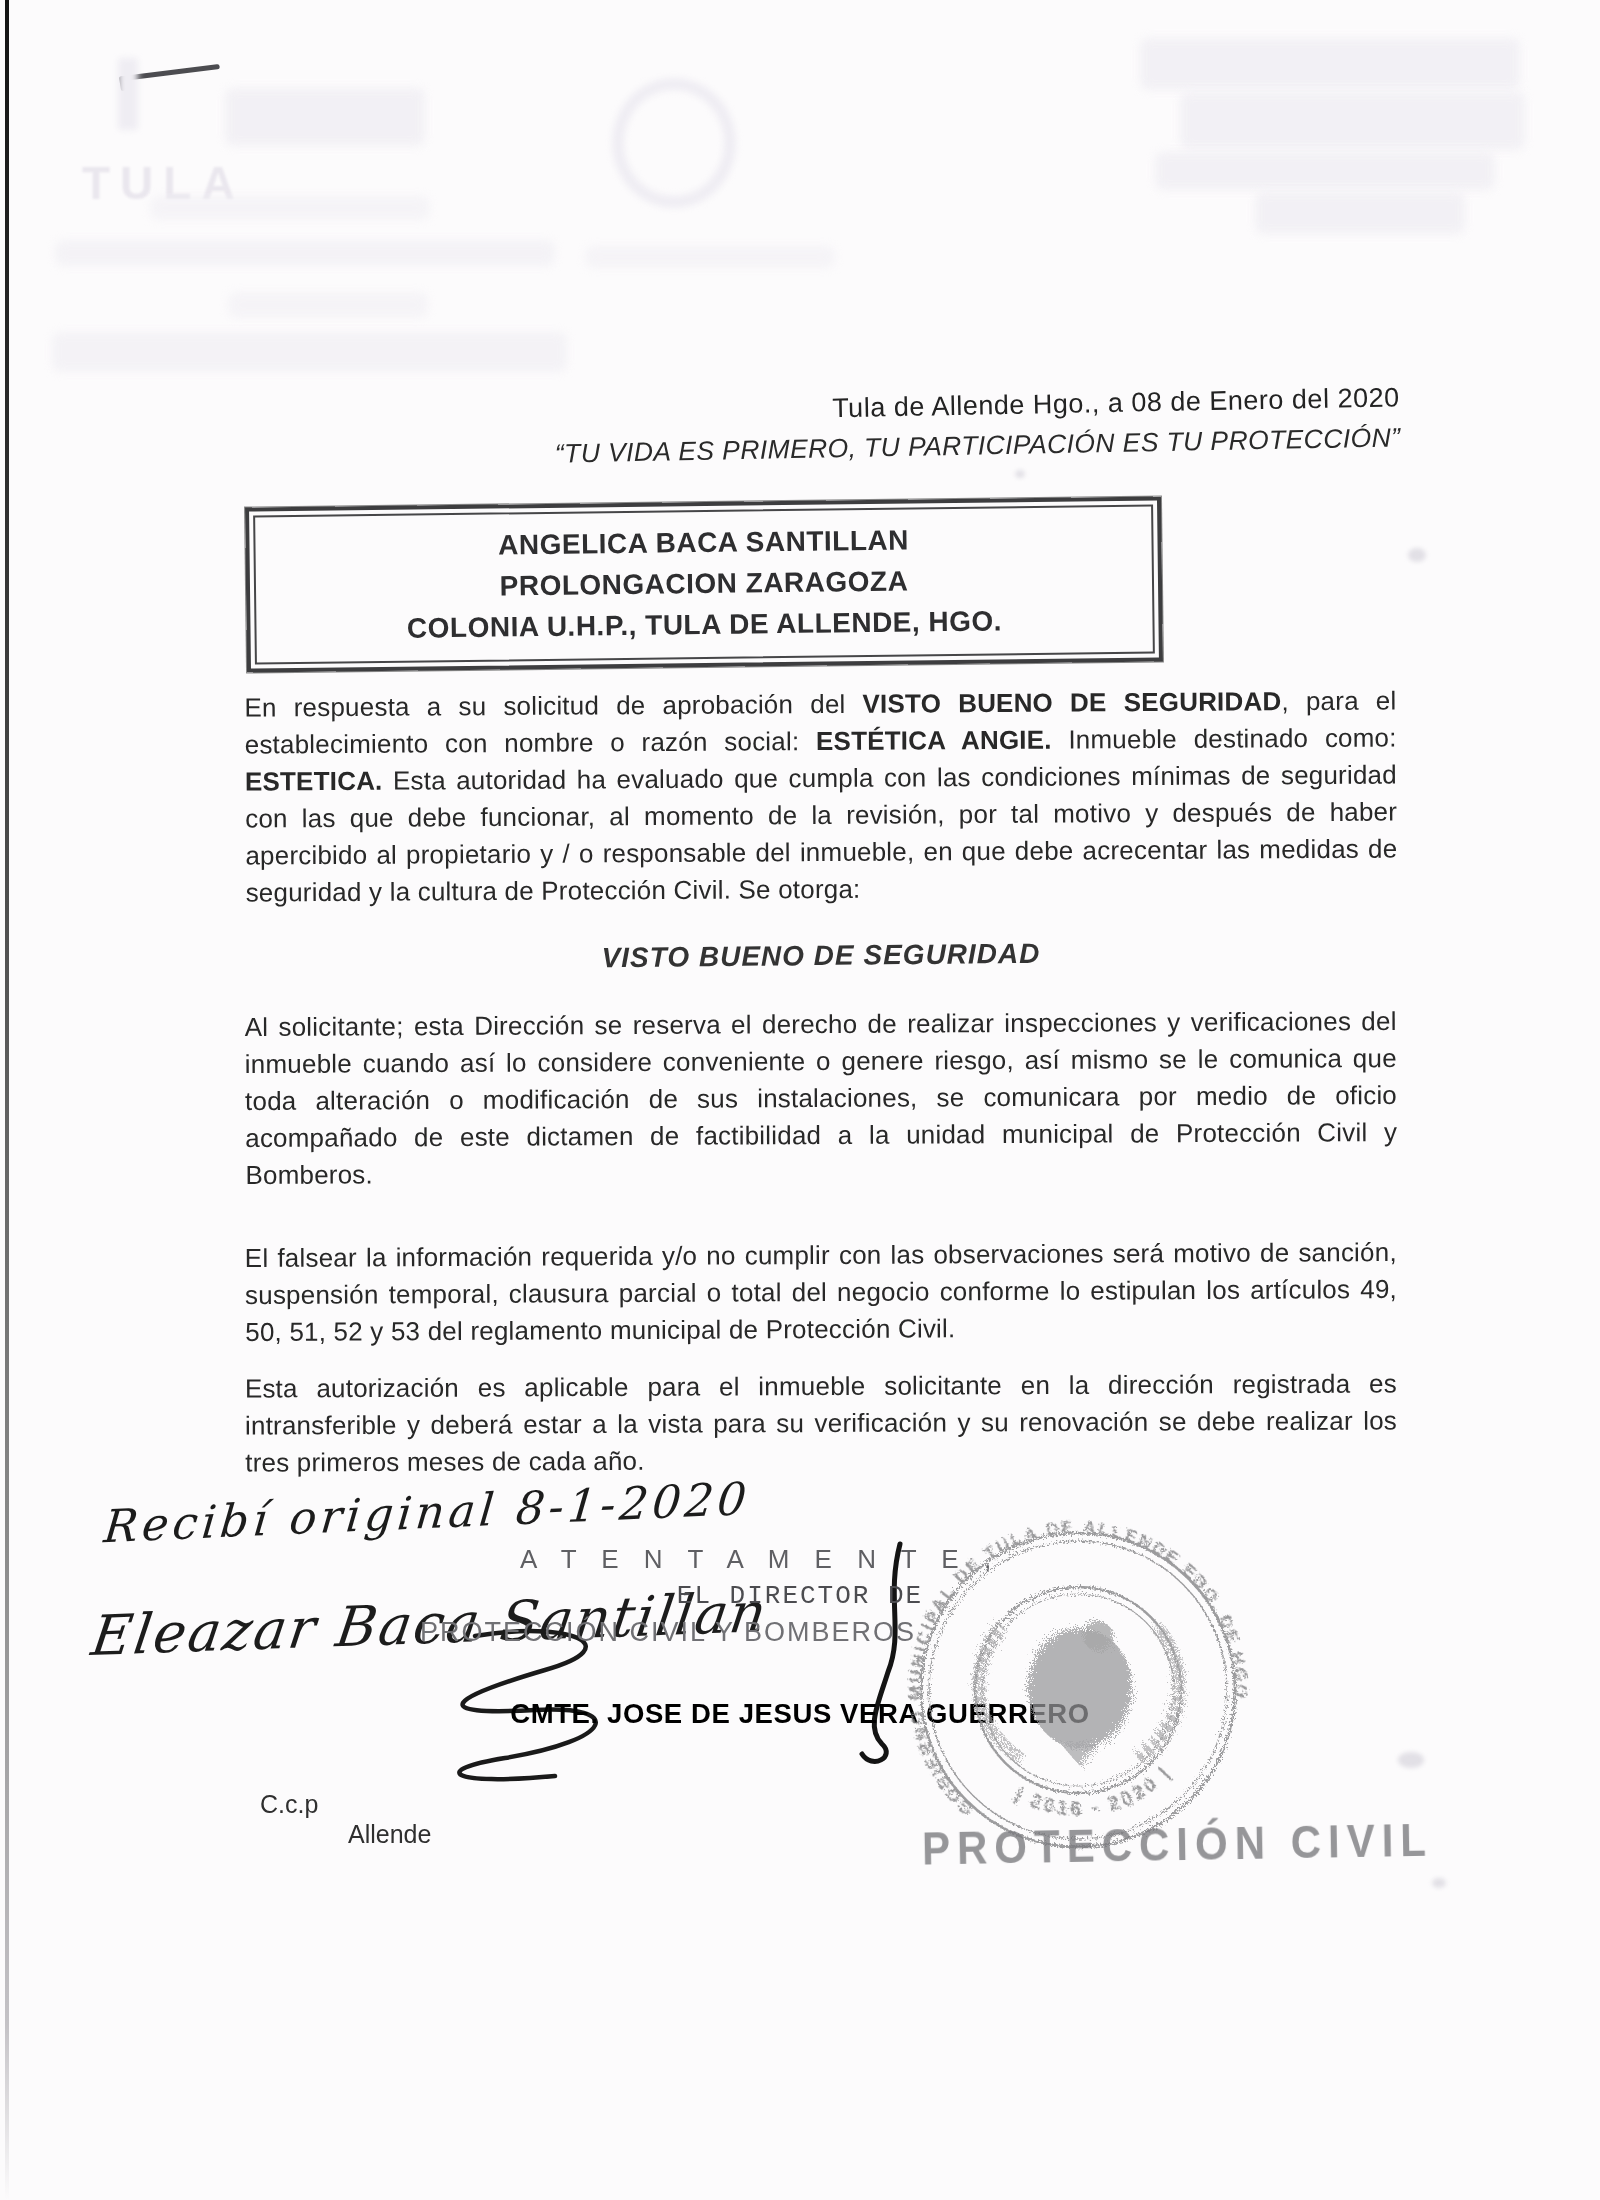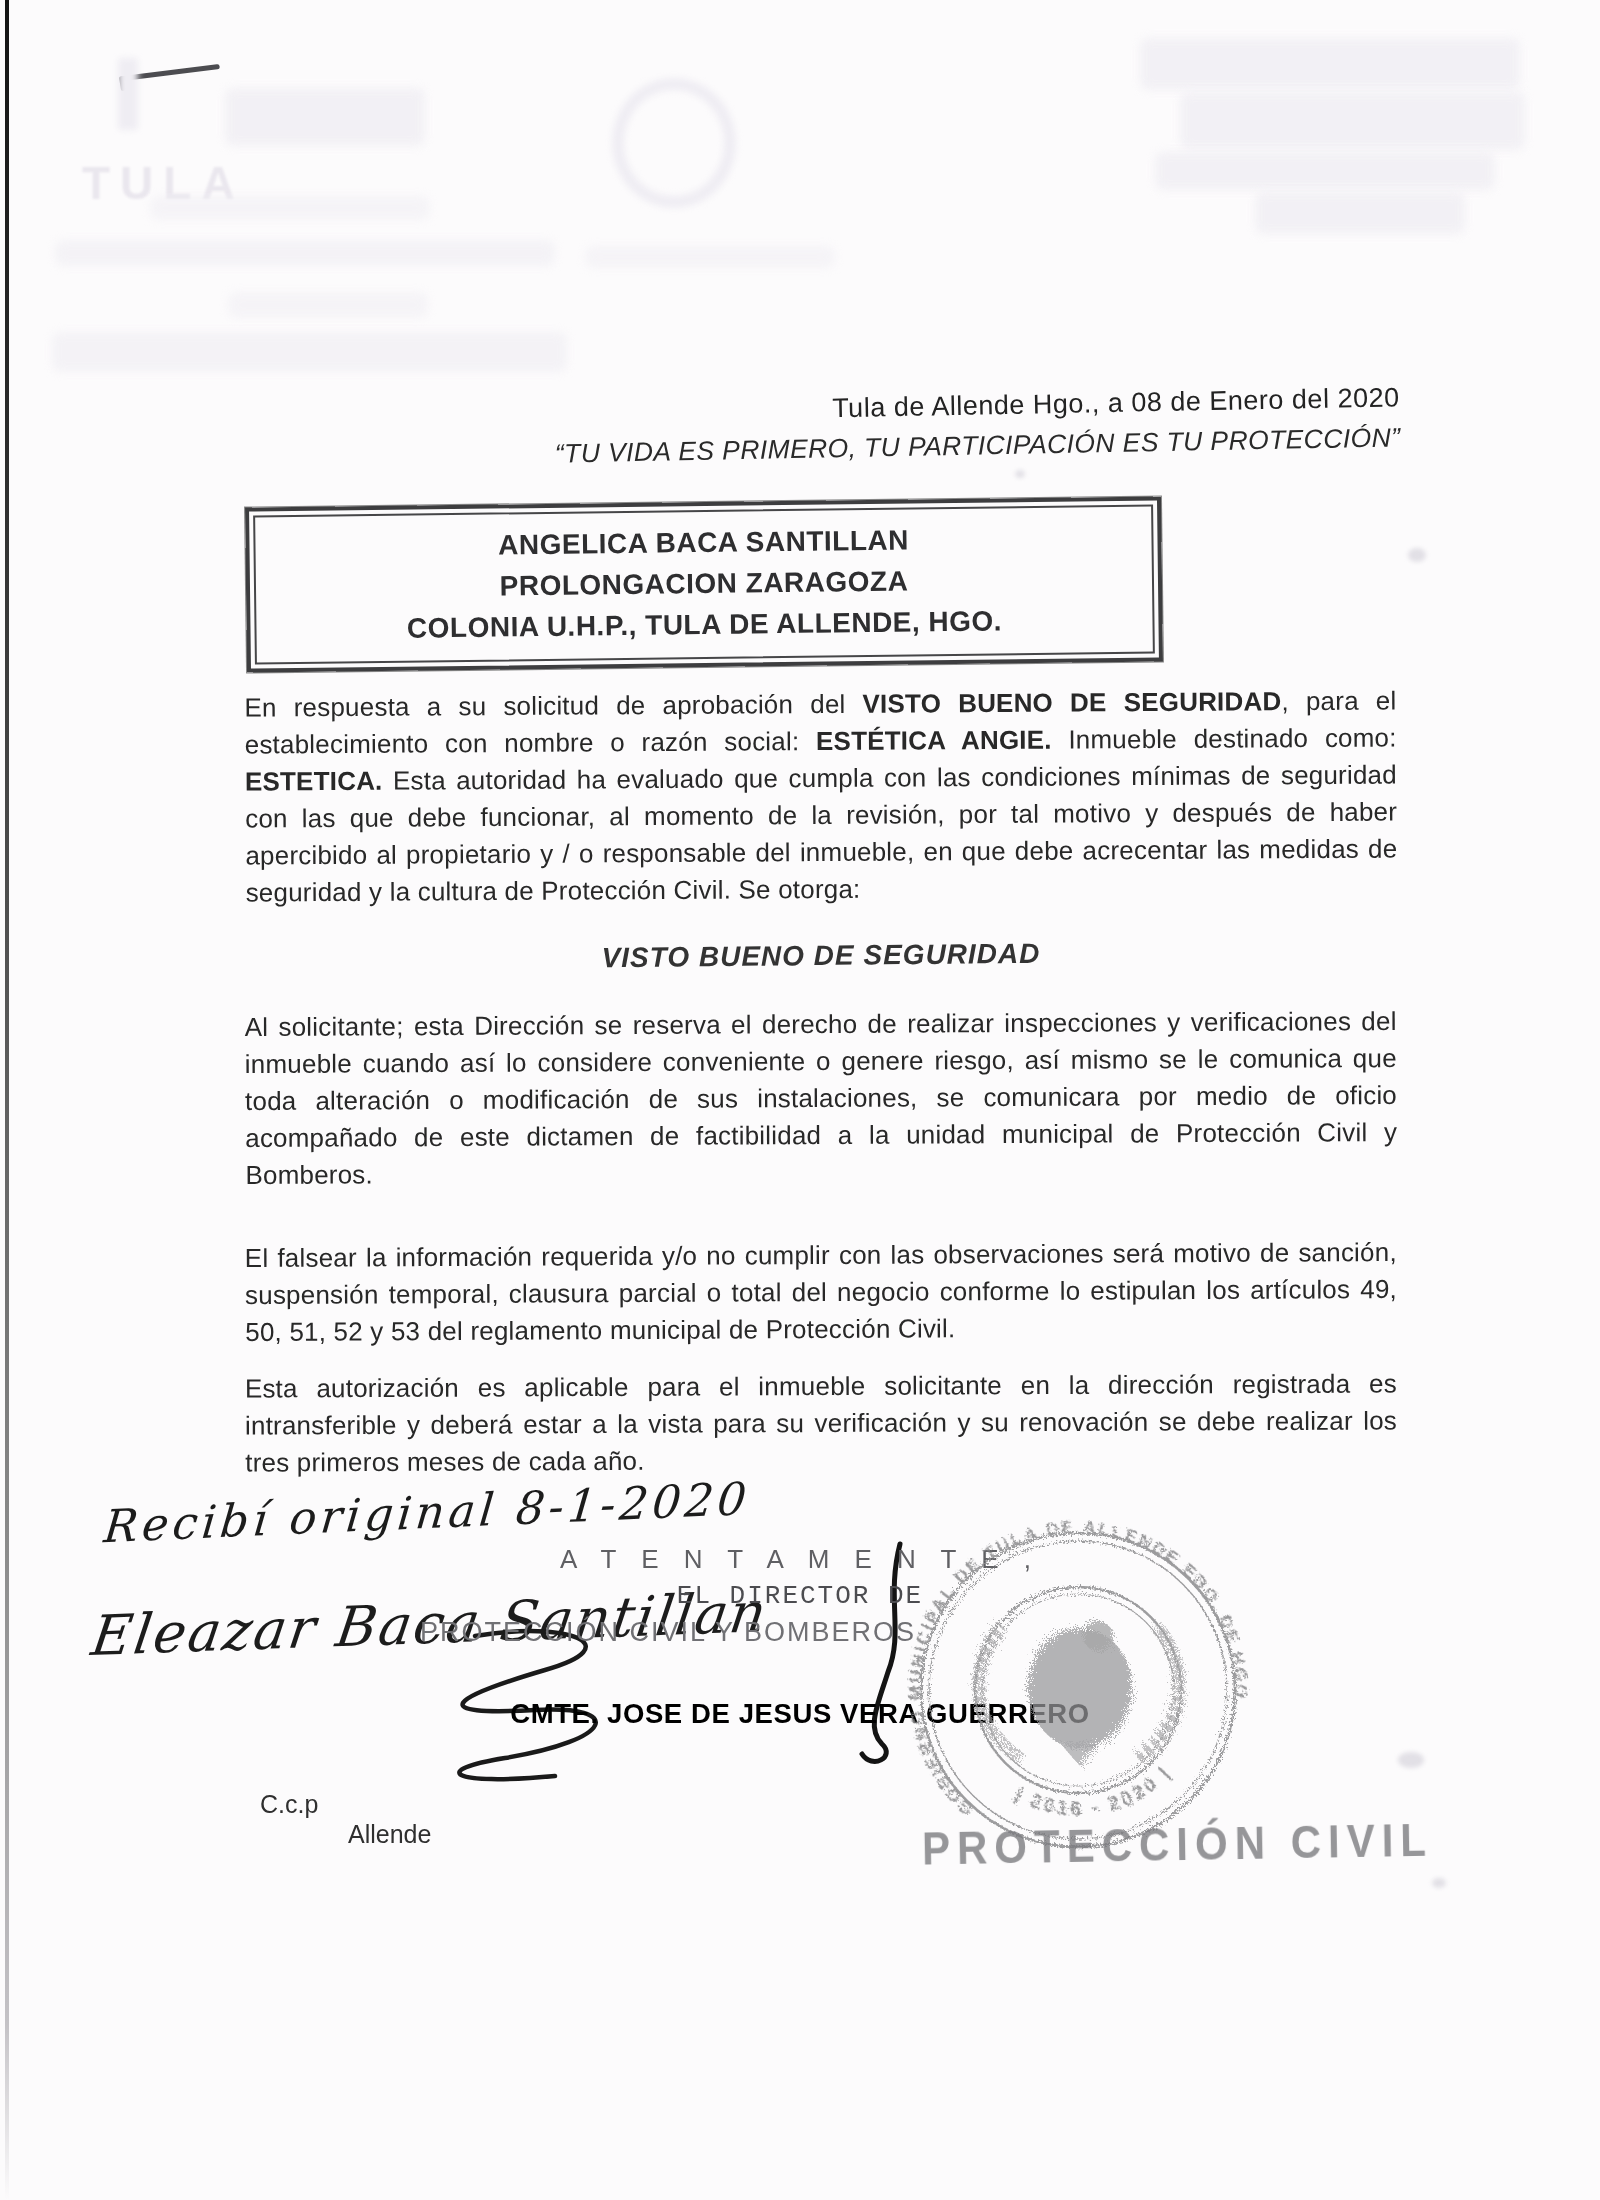--- a/index.html
+++ b/index.html
@@ -48,21 +48,21 @@
   .p4{top:1368px;transform:rotate(-0.25deg);}
 
   
   .hw{position:absolute;font-family:"DejaVu Serif", serif;font-style:italic;color:#1c1c1c;white-space:nowrap;}
   .hw-note{left:104px;top:1486px;font-size:45px;letter-spacing:4px;transform:rotate(-2.5deg) skewX(-8deg);}
   .hw-sig{left:92px;top:1592px;font-size:55px;letter-spacing:2px;transform:rotate(-2deg) skewX(-10deg);}
   .flourish{position:absolute;left:380px;top:1628px;}
   .penstroke{position:absolute;left:838px;top:1540px;}
 
   
-  .att{position:absolute;left:520px;top:1544px;width:560px;text-align:center;
+  .att{position:absolute;left:520px;top:1544px;width:560px;
     font-size:26px;color:#5f5f63;letter-spacing:9px;}
   .dir1{position:absolute;left:520px;top:1581px;width:560px;text-align:center;
     font-size:26px;color:#4c4c50;letter-spacing:2px;font-family:Liberation Mono, monospace;}
   .dir2{position:absolute;left:420px;top:1617px;width:760px;text-align:left;
     font-size:27px;color:#707074;letter-spacing:2px;}
   .cmte{position:absolute;left:430px;top:1698px;width:740px;text-align:center;
     font-size:27.5px;font-weight:bold;color:#000000;letter-spacing:.6px;}
 
   
   .stamp-svg{position:absolute;left:860px;top:1518px;opacity:.85;}

